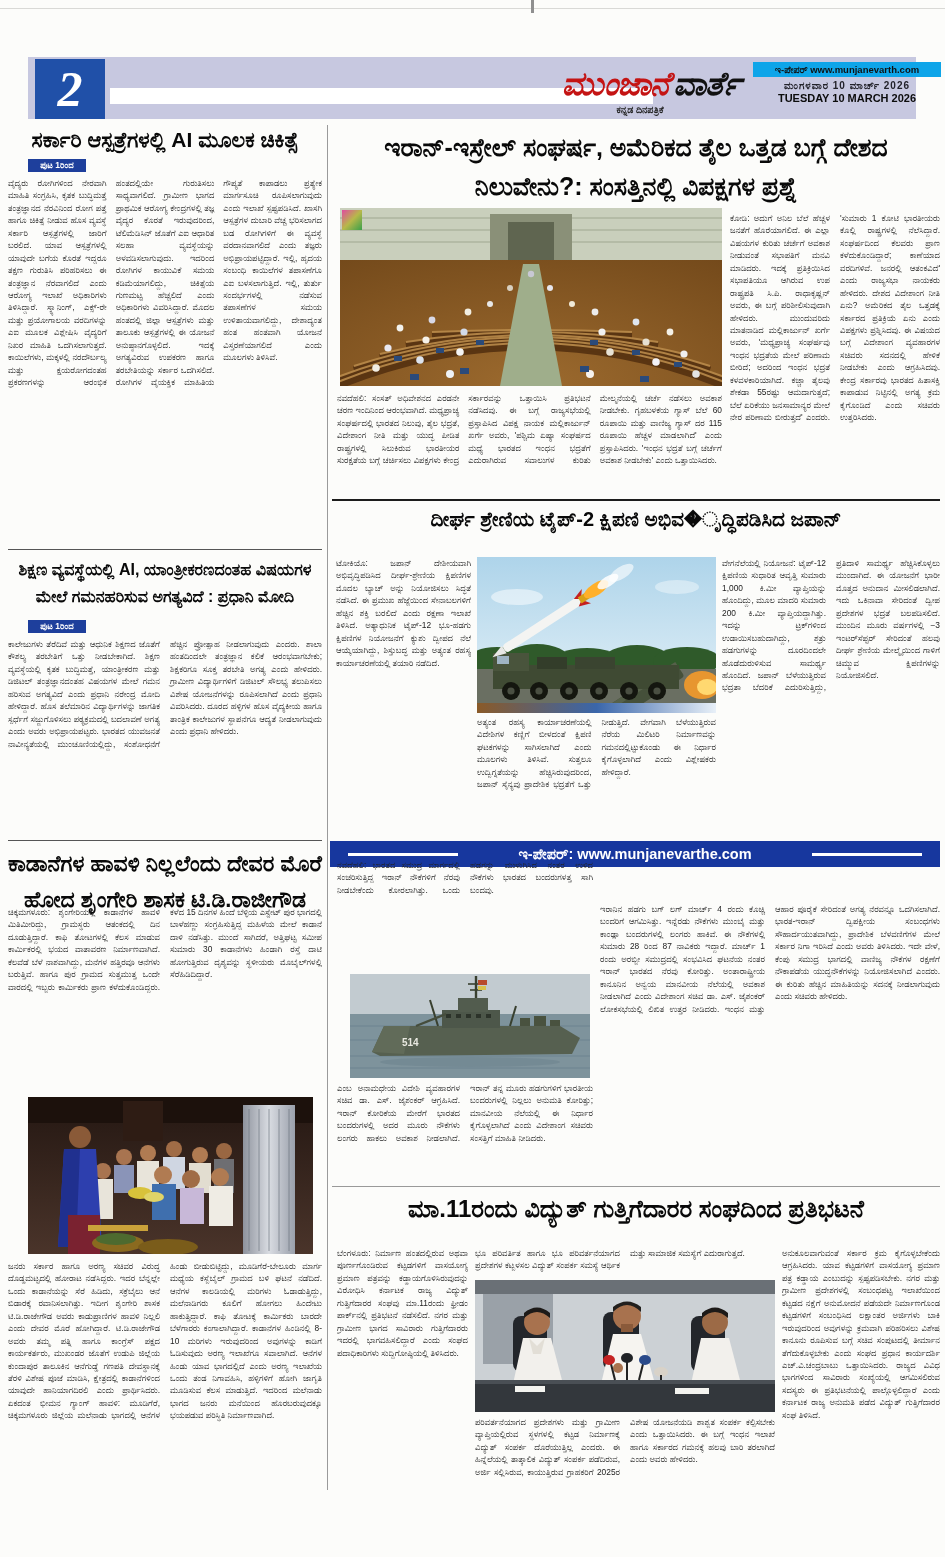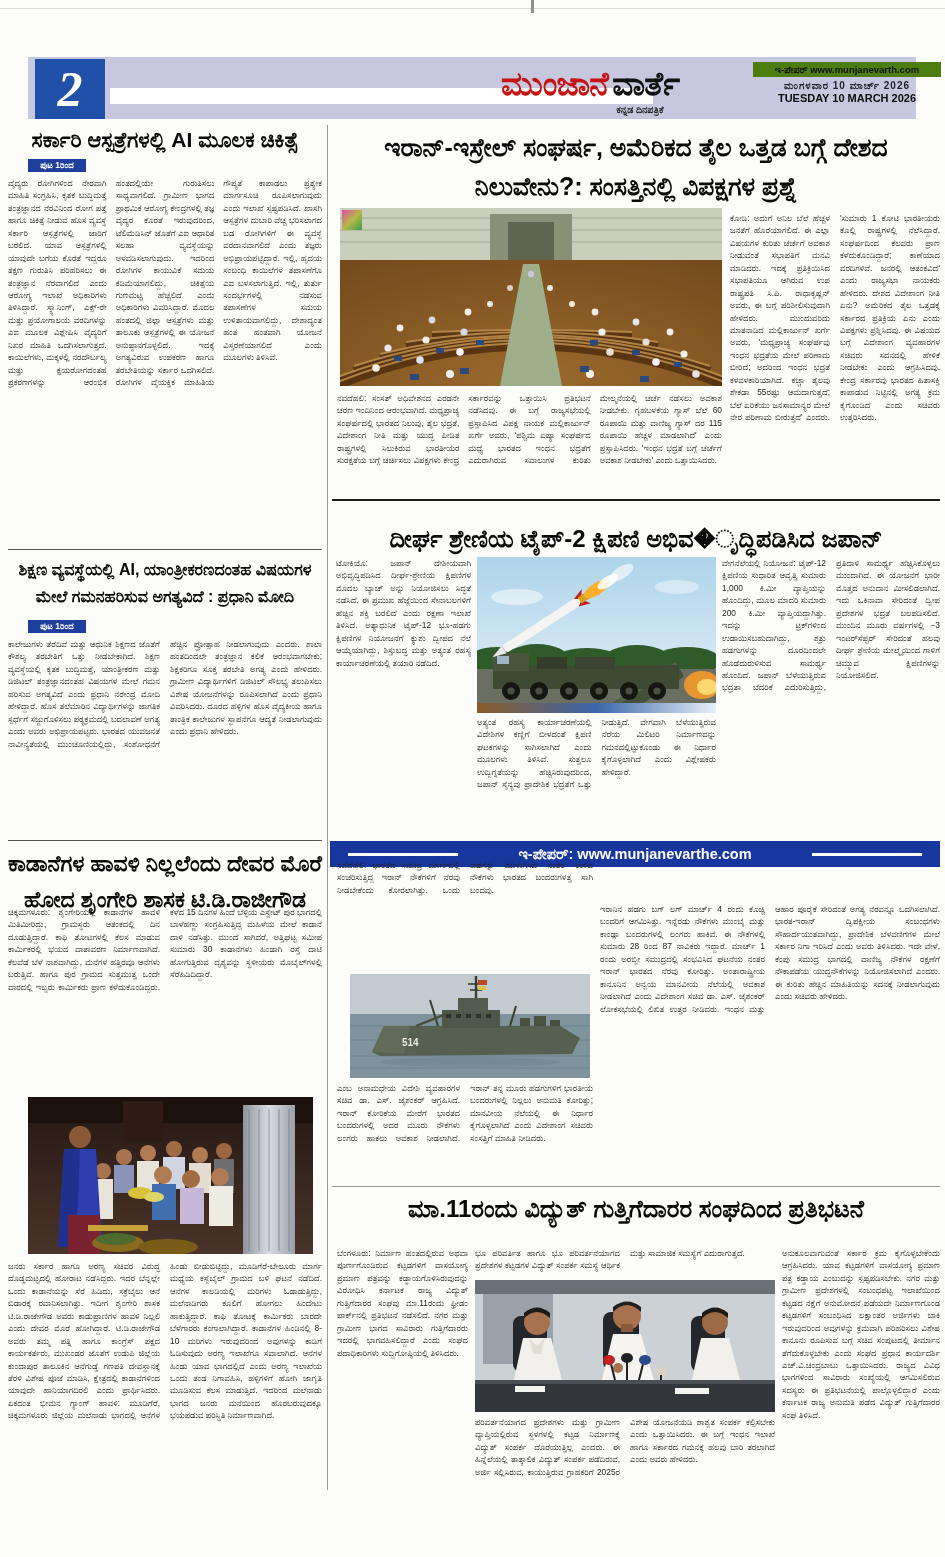--- a/index.html
+++ b/index.html
@@ -7,41 +7,41 @@
         font-family:"Liberation Sans",sans-serif;color:#1a1a1a;overflow:hidden;}
   .abs{position:absolute;}
   .top-edge{top:8px;left:0;width:945px;height:1px;background:#d9d9d6;}
   .fold-mark{top:0;left:531px;width:3px;height:13px;background:#8f8f8f;}
 
   
   .band{top:57px;left:28px;width:888px;height:62px;background:#c7c8e0;}
   .pagebox{top:59px;left:35px;width:70px;height:60px;background:#2050a8;display:flex;align-items:center;justify-content:center;}
   .pagebox span{color:#fff;font-family:"Liberation Serif",serif;font-style:italic;font-weight:bold;font-size:50px;line-height:1;}
   .white-strip{top:88px;left:110px;width:543px;height:16px;background:#ffffff;}
-  .masthead{top:66px;left:440px;width:300px;text-align:center;line-height:1.1;}
+  .masthead{top:66px;left:440px;width:300px;text-align:right;line-height:1.1;font-style:italic;}
   .masthead .m1{color:#c41414;font-weight:bold;font-size:33px;letter-spacing:-1px;}
   .masthead .m2{color:#111;font-weight:bold;font-size:33px;letter-spacing:-1px;}
   .tagline{top:104px;left:540px;width:200px;text-align:center;font-size:9.5px;font-weight:bold;color:#222;}
   .hdr-right{top:62px;left:753px;width:188px;text-align:center;}
-  .hdr-epaper{background:#4d7c0f;font-size:9.5px;font-weight:bold;color:#111;padding:2px 0 1px;}
+  .hdr-epaper{background:#0ea5e9;font-size:9.5px;font-weight:bold;color:#111;padding:2px 0 1px;}
   .hdr-datekn{font-size:10px;font-weight:bold;color:#23232b;padding-top:3px;letter-spacing:1px;}
   .hdr-dateen{font-size:11px;font-weight:bold;color:#0c0c0c;font-family:"Liberation Sans",sans-serif;}
 
   
   .vrule{width:1px;background:#9a9a9a;}
   .hrule{height:1px;background:#555;}
   .hrule-strong{height:2px;background:#1c1c1c;}
 
   
   .headline{font-weight:bold;color:#090909;text-align:center;line-height:1.5;}
   .hl-a1{top:124px;left:8px;width:314px;font-size:21px;}
   .hl-a2{top:556px;left:8px;width:314px;font-size:16px;line-height:1.7;}
   .hl-a3{top:846px;left:8px;width:314px;font-size:22px;line-height:1.65;}
   .hl-main{top:128px;left:336px;width:600px;font-size:25px;line-height:1.55;}
-  .hl-japan{top:504px;left:336px;width:600px;font-size:24px;margin-top:17px;}
+  .hl-japan{top:504px;left:336px;width:600px;font-size:20px;}
   .hl-ships{top:869px;left:336px;width:600px;font-size:18px;}
   .hl-protest{top:1191px;left:336px;width:600px;font-size:24px;}
 
   .badge{background:#1e3f9c;color:#fff;font-size:8.5px;font-weight:bold;text-align:center;
          width:58px;height:13px;line-height:13px;}
 
   
   .btxt{font-size:8.4px;line-height:1.48;text-align:justify;color:#222;overflow:hidden;
         word-break:break-word;}
   .c2{column-count:2;column-gap:10px;}
@@ -379,21 +379,21 @@
     </svg>
   </div>
 
   <div class="abs btxt c2" style="top:1082px;left:337px;width:256px;height:102px;">ಎಂಬ ಅನಾಮಧೇಯ ವಿದೇಶಿ ವ್ಯವಹಾರಗಳ ಸಚಿವ ಡಾ. ಎಸ್. ಜೈಶಂಕರ್ ಆಗ್ರಹಿಸಿದೆ. ಇರಾನ್ ಕೋರಿಕೆಯ ಮೇರೆಗೆ ಭಾರತದ ಬಂದರುಗಳಲ್ಲಿ ಅದರ ಮೂರು ನೌಕೆಗಳು ಲಂಗರು ಹಾಕಲು ಅವಕಾಶ ನೀಡಲಾಗಿದೆ. ಇರಾನ್ ತನ್ನ ಮೂರು ಹಡಗುಗಳಿಗೆ ಭಾರತೀಯ ಬಂದರುಗಳಲ್ಲಿ ನಿಲ್ಲಲು ಅನುಮತಿ ಕೋರಿತ್ತು; ಮಾನವೀಯ ನೆಲೆಯಲ್ಲಿ ಈ ನಿರ್ಧಾರ ಕೈಗೊಳ್ಳಲಾಗಿದೆ ಎಂದು ವಿದೇಶಾಂಗ ಸಚಿವರು ಸಂಸತ್ತಿಗೆ ಮಾಹಿತಿ ನೀಡಿದರು.</div>
   <div class="abs btxt c2" style="top:903px;left:600px;width:340px;height:281px;">ಇರಾನಿನ ಹಡಗು ಬಗ್ ಲಗ್ ಮಾರ್ಚ್ 4 ರಂದು ಕೊಚ್ಚಿ ಬಂದರಿಗೆ ಆಗಮಿಸಿತ್ತು. ಇನ್ನೆರಡು ನೌಕೆಗಳು ಮುಂಬೈ ಮತ್ತು ಕಾಂಡ್ಲಾ ಬಂದರುಗಳಲ್ಲಿ ಲಂಗರು ಹಾಕಿವೆ. ಈ ನೌಕೆಗಳಲ್ಲಿ ಸುಮಾರು 28 ರಿಂದ 87 ನಾವಿಕರು ಇದ್ದಾರೆ. ಮಾರ್ಚ್ 1 ರಂದು ಅರಬ್ಬೀ ಸಮುದ್ರದಲ್ಲಿ ಸಂಭವಿಸಿದ ಘಟನೆಯ ನಂತರ ಇರಾನ್ ಭಾರತದ ನೆರವು ಕೋರಿತ್ತು. ಅಂತಾರಾಷ್ಟ್ರೀಯ ಕಾನೂನಿನ ಅನ್ವಯ ಮಾನವೀಯ ನೆಲೆಯಲ್ಲಿ ಅವಕಾಶ ನೀಡಲಾಗಿದೆ ಎಂದು ವಿದೇಶಾಂಗ ಸಚಿವ ಡಾ. ಎಸ್. ಜೈಶಂಕರ್ ಲೋಕಸಭೆಯಲ್ಲಿ ಲಿಖಿತ ಉತ್ತರ ನೀಡಿದರು. ಇಂಧನ ಮತ್ತು ಆಹಾರ ಪೂರೈಕೆ ಸೇರಿದಂತೆ ಅಗತ್ಯ ನೆರವನ್ನೂ ಒದಗಿಸಲಾಗಿದೆ. ಭಾರತ-ಇರಾನ್ ದ್ವಿಪಕ್ಷೀಯ ಸಂಬಂಧಗಳು ಸೌಹಾರ್ದಯುತವಾಗಿದ್ದು, ಪ್ರಾದೇಶಿಕ ಬೆಳವಣಿಗೆಗಳ ಮೇಲೆ ಸರ್ಕಾರ ನಿಗಾ ಇರಿಸಿದೆ ಎಂದು ಅವರು ತಿಳಿಸಿದರು. ಇದೇ ವೇಳೆ, ಕೆಂಪು ಸಮುದ್ರ ಭಾಗದಲ್ಲಿ ವಾಣಿಜ್ಯ ನೌಕೆಗಳ ರಕ್ಷಣೆಗೆ ನೌಕಾಪಡೆಯ ಯುದ್ಧನೌಕೆಗಳನ್ನು ನಿಯೋಜಿಸಲಾಗಿದೆ ಎಂದರು. ಈ ಕುರಿತು ಹೆಚ್ಚಿನ ಮಾಹಿತಿಯನ್ನು ಸದನಕ್ಕೆ ನೀಡಲಾಗುವುದು ಎಂದು ಸಚಿವರು ಹೇಳಿದರು.</div>
 
   <div class="abs hrule" style="top:1186px;left:332px;width:608px;background:#999;"></div>
 
   <div class="abs headline hl-protest">ಮಾ.11ರಂದು ವಿದ್ಯುತ್ ಗುತ್ತಿಗೆದಾರರ ಸಂಘದಿಂದ ಪ್ರತಿಭಟನೆ</div>
   <div class="abs btxt" style="top:1247px;left:337px;width:131px;height:288px;">ಬೆಂಗಳೂರು: ನಿರ್ಮಾಣ ಹಂತದಲ್ಲಿರುವ ಅಥವಾ ಪೂರ್ಣಗೊಂಡಿರುವ ಕಟ್ಟಡಗಳಿಗೆ ವಾಸಯೋಗ್ಯ ಪ್ರಮಾಣ ಪತ್ರವನ್ನು ಕಡ್ಡಾಯಗೊಳಿಸಿರುವುದನ್ನು ವಿರೋಧಿಸಿ ಕರ್ನಾಟಕ ರಾಜ್ಯ ವಿದ್ಯುತ್ ಗುತ್ತಿಗೆದಾರರ ಸಂಘವು ಮಾ.11ರಂದು ಫ್ರೀಡಂ ಪಾರ್ಕ್‌ನಲ್ಲಿ ಪ್ರತಿಭಟನೆ ನಡೆಸಲಿದೆ. ನಗರ ಮತ್ತು ಗ್ರಾಮೀಣ ಭಾಗದ ಸಾವಿರಾರು ಗುತ್ತಿಗೆದಾರರು ಇದರಲ್ಲಿ ಭಾಗವಹಿಸಲಿದ್ದಾರೆ ಎಂದು ಸಂಘದ ಪದಾಧಿಕಾರಿಗಳು ಸುದ್ದಿಗೋಷ್ಠಿಯಲ್ಲಿ ತಿಳಿಸಿದರು.</div>
-  <div class="abs btxt c2" style="top:1247px;left:475px;width:300px;height:30px;">ಭೂ ಪರಿವರ್ತಿತ ಹಾಗೂ ಭೂ ಪರಿವರ್ತನೆಯಾಗದ ಪ್ರದೇಶಗಳ ಕಟ್ಟಡಗಳ ವಿದ್ಯುತ್ ಸಂಪರ್ಕ ಸಮಸ್ಯೆ ಆರ್ಥಿಕ ಮತ್ತು ಸಾಮಾಜಿಕ ಸಮಸ್ಯೆಗೆ ಎದುರಾಗುತ್ತದೆ.</div>
+  <div class="abs btxt c2" style="top:1247px;left:475px;width:300px;height:30px;">ಭೂ ಪರಿವರ್ತಿತ ಹಾಗೂ ಭೂ ಪರಿವರ್ತನೆಯಾಗದ ಪ್ರದೇಶಗಳ ಕಟ್ಬಳಸಲ ವಿದ್ಯುತ್ ಸಂಪರ್ಕ ಸಮಸ್ಯೆ ಆರ್ಥಿಕ ಮತ್ತು ಸಾಮಾಜಿಕ ಸಮಸ್ಯೆಗೆ ಎದುರಾಗುತ್ತದೆ.</div>
 
   <div class="abs photo" style="top:1280px;left:475px;width:300px;height:132px;">
     <svg width="300" height="132" viewBox="0 0 300 132" xmlns="http://www.w3.org/2000/svg">
       <rect width="300" height="132" fill="#ccd1d5"></rect>
       <rect x="0" y="0" width="300" height="14" fill="#6a7076"></rect>
       <rect x="8" y="14" width="70" height="70" fill="#9aa1a8"></rect>
 
       <g fill="#23262b">
         <rect x="38" y="36" width="34" height="56" rx="8"></rect>
         <rect x="128" y="32" width="36" height="58" rx="8"></rect>

